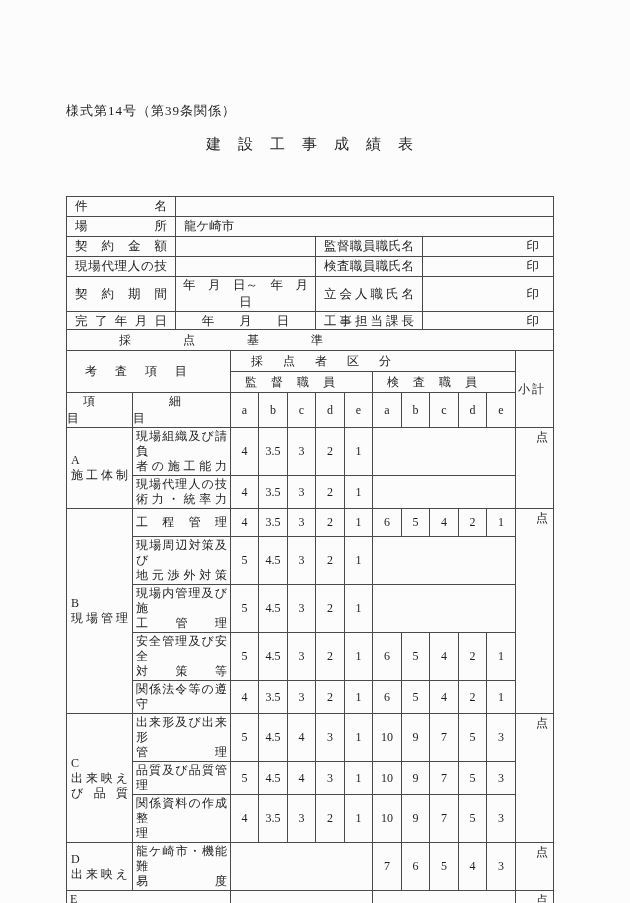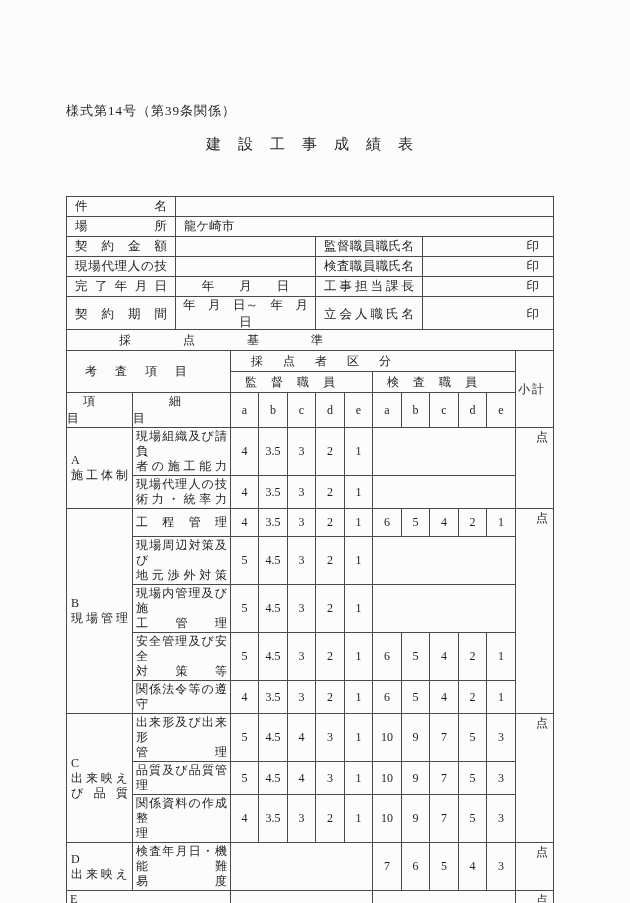--- a/index.html
+++ b/index.html
@@ -84,29 +84,29 @@
       <td class="ilabel">監督職員職氏名</td>
       <td class="iseal">印</td>
     </tr>
     <tr>
       <td class="ilabel">現場代理人の技</td>
       <td class="ival"></td>
       <td class="ilabel">検査職員職氏名</td>
       <td class="iseal">印</td>
     </tr>
     <tr>
+      <td class="ilabel">契約期間</td>
+      <td class="icenter">年　月　日～　年　月　日</td>
+      <td class="ilabel">立会人職氏名</td>
+      <td class="iseal">印</td>
+    </tr>
+    <tr>
       <td class="ilabel">完了年月日</td>
       <td class="icenter">年　　月　　日</td>
       <td class="ilabel">工事担当課長</td>
-      <td class="iseal">印</td>
-    </tr>
-    <tr>
-      <td class="ilabel">契約期間</td>
-      <td class="icenter">年　月　日～　年　月　日</td>
-      <td class="ilabel">立会人職氏名</td>
       <td class="iseal">印</td>
     </tr>
     <tr>
       <td class="ilabel">検査年月日</td>
       <td class="icenter">年　　月　　日</td>
       <td class="ilabel">成績</td>
       <td class="icenter">／100</td>
     </tr>
   </tbody>
     </table>
@@ -314,21 +314,21 @@
       <td class="num">5</td>
       <td class="num">3</td>
     </tr>
 
     <tr style="height:31px">
       <td class="item-cell">
         <div class="jline">D</div>
         <div class="jline">出来映え</div>
       </td>
       <td class="det">
-        <div class="jline">検査年月日・機能難</div>
+        <div class="jline">龍ケ崎市・機能難</div>
         <div class="jline">易度</div>
       </td>
       <td class="blank" colspan="5"></td>
       <td class="num">7</td>
       <td class="num">6</td>
       <td class="num">5</td>
       <td class="num">4</td>
       <td class="num">3</td>
       <td class="sub">点</td>
     </tr>

